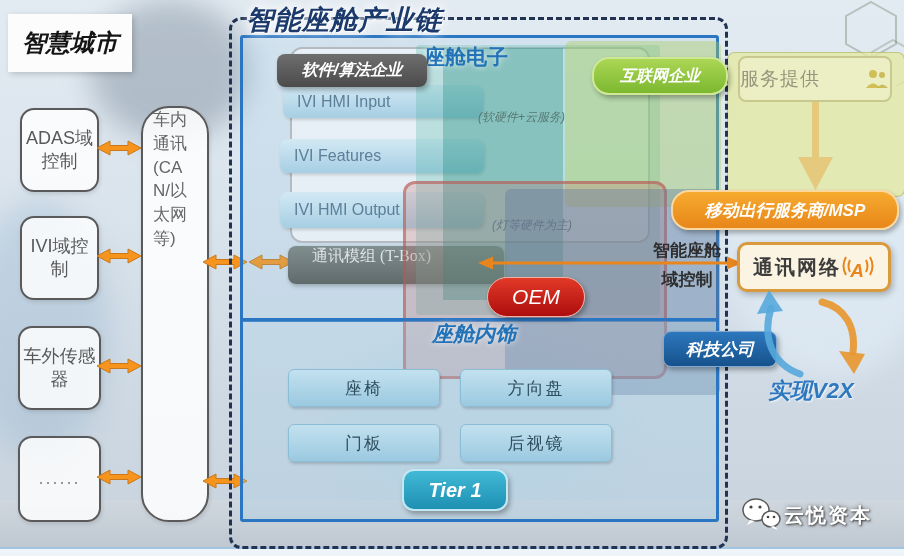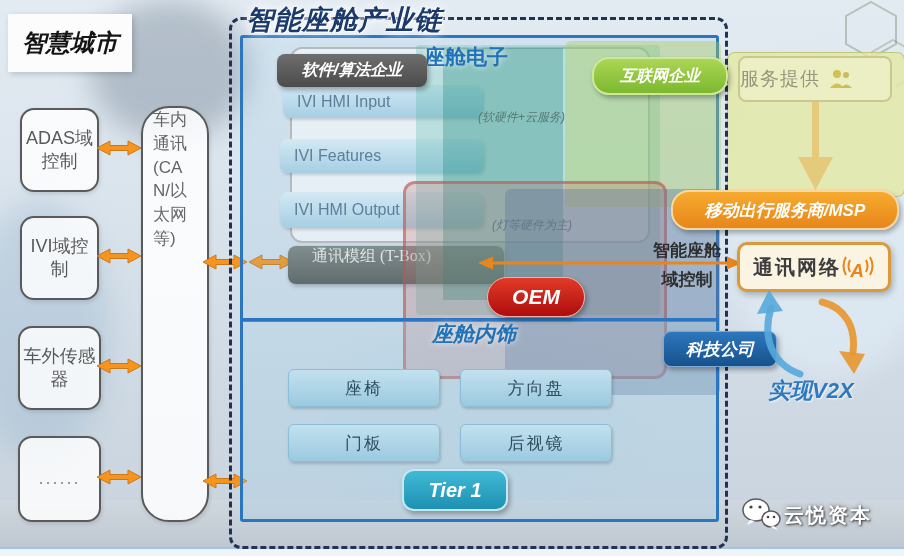--- a/index.html
+++ b/index.html
@@ -73,32 +73,32 @@
   .ovl-yellow{left:727px;top:52px;width:176px;height:143px;background:rgba(228,233,163,.80);
     border:1px solid rgba(185,190,115,.8);border-radius:8px;}
   .ovl-pink{left:403px;top:181px;width:258px;height:192px;background:rgba(198,108,105,.25);
     border:3px solid rgba(182,88,82,.6);border-radius:12px;}
   .ovl-slate{left:505px;top:189px;width:215px;height:206px;background:rgba(98,122,158,.40);border-radius:6px;}
   
   .pill-internet{left:592px;top:57px;width:132px;height:34px;border-radius:17px;font-size:16px;
     background:linear-gradient(180deg,#abd655,#7cb82f);border:2px solid #cfe896;}
   .service-box{
     left:738px;top:56px;width:150px;height:42px;background:rgba(236,239,196,.9);
-    border:2px solid #c9c98f;border-radius:8px;display:flex;align-items:center;justify-content:flex-start;gap:8px;
+    border:2px solid #c9c98f;border-radius:8px;display:flex;align-items:center;justify-content:space-between;gap:8px;
     color:#96967e;font-size:19px;letter-spacing:1px;
   }
   .pill-msp{left:671px;top:190px;width:224px;height:36px;border-radius:18px;font-size:17px;
     background:linear-gradient(180deg,#f6ab2f,#e8861a);border:2px solid #f9d79e;}
   .network-box{
     left:737px;top:242px;width:148px;height:44px;background:#fbf4e2;
     border:3px solid #d99a3d;border-radius:10px;box-shadow:2px 3px 6px rgba(0,0,0,.25);
     display:flex;align-items:center;justify-content:center;
     color:#3c3c3c;font-size:20px;letter-spacing:2px;font-weight:bold;
   }
-  .pill-oem{left:487px;top:277px;width:96px;height:38px;border-radius:20px;font-size:21px;font-weight:700;
+  .pill-oem{left:487px;top:277px;width:96px;height:38px;border-radius:20px;font-size:21px;font-weight:400;
     background:linear-gradient(180deg,#e23a28,#ad0d0d);border:1px solid #f3b0a6;}
   .dc-text{left:645px;top:237px;width:84px;text-align:center;color:#2e2e2e;font-size:17px;
     line-height:1.7;font-weight:600;}
   .pill-tech{left:663px;top:331px;width:112px;height:34px;border-radius:8px;font-size:17px;
     background:linear-gradient(180deg,#2d77bd,#16528c);border:1px solid #7fa9d2;}
   .v2x-text{left:768px;top:376px;font-size:22px;font-weight:900;font-style:italic;color:#2e78c0;
     text-shadow:1px 1px 2px rgba(255,255,255,.8);white-space:nowrap;}
   
   .interior-item{
     background:linear-gradient(180deg,#c2e1ef,#9bc9e0);border:1px solid #8cbdd6;border-radius:6px;

